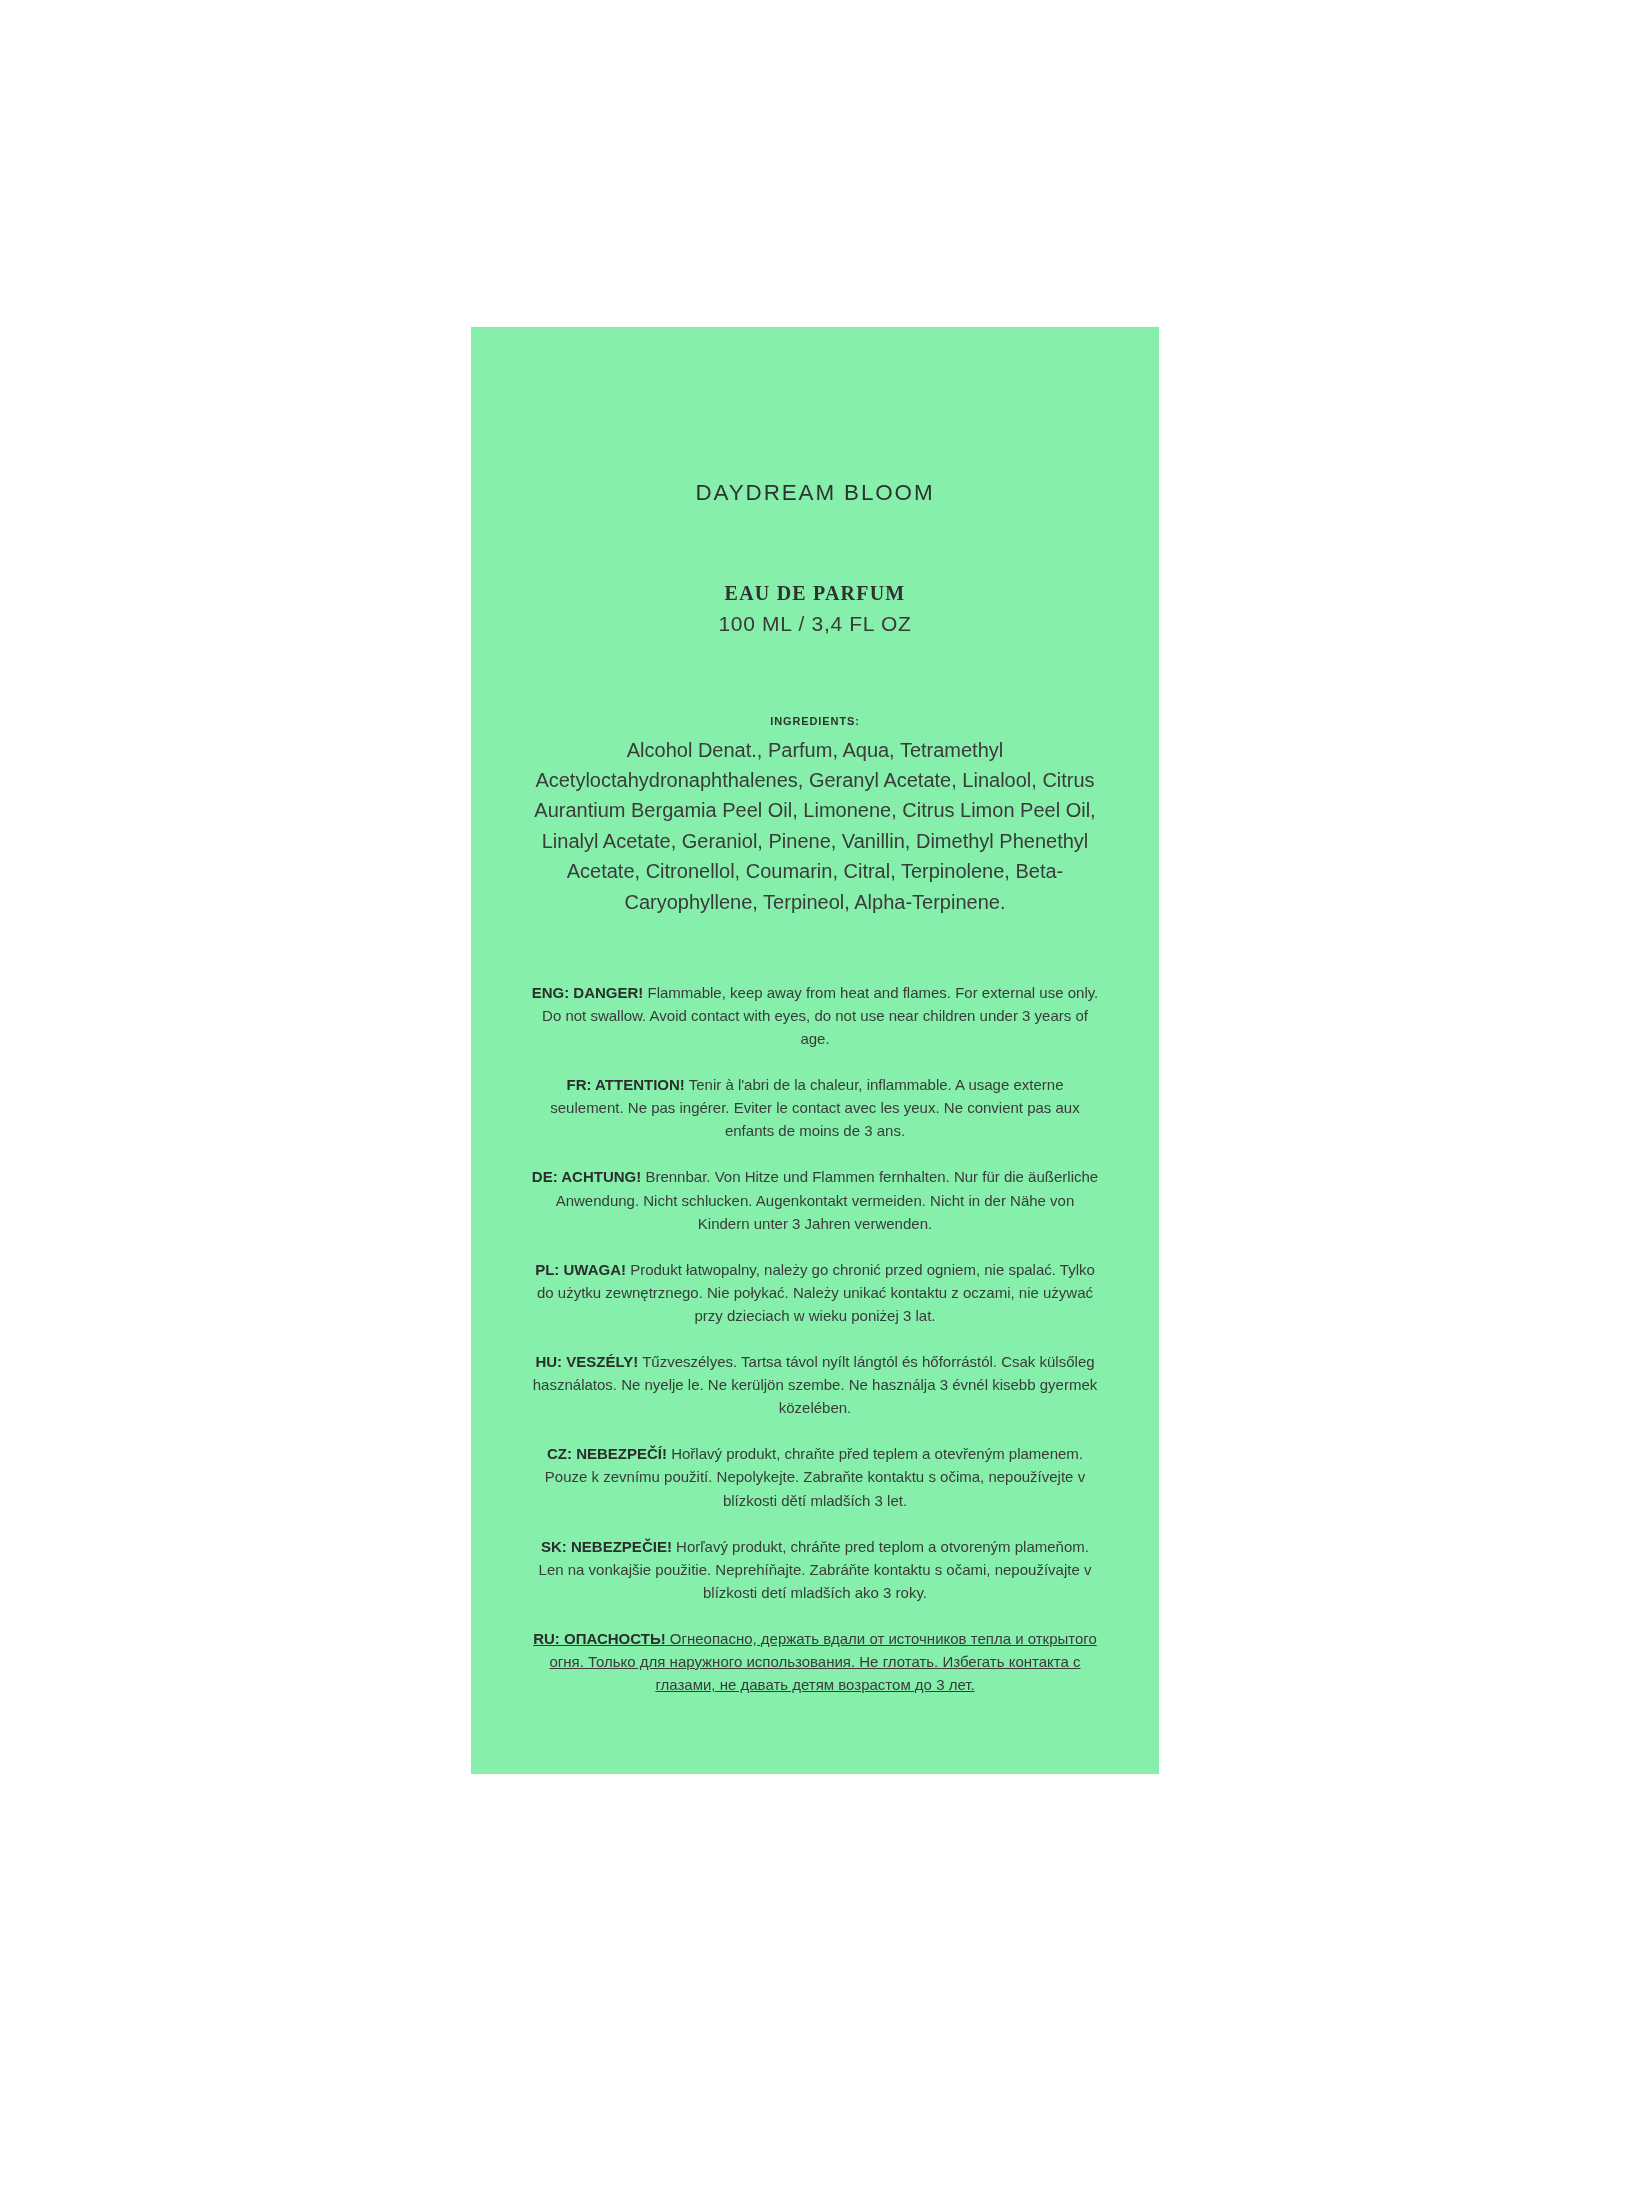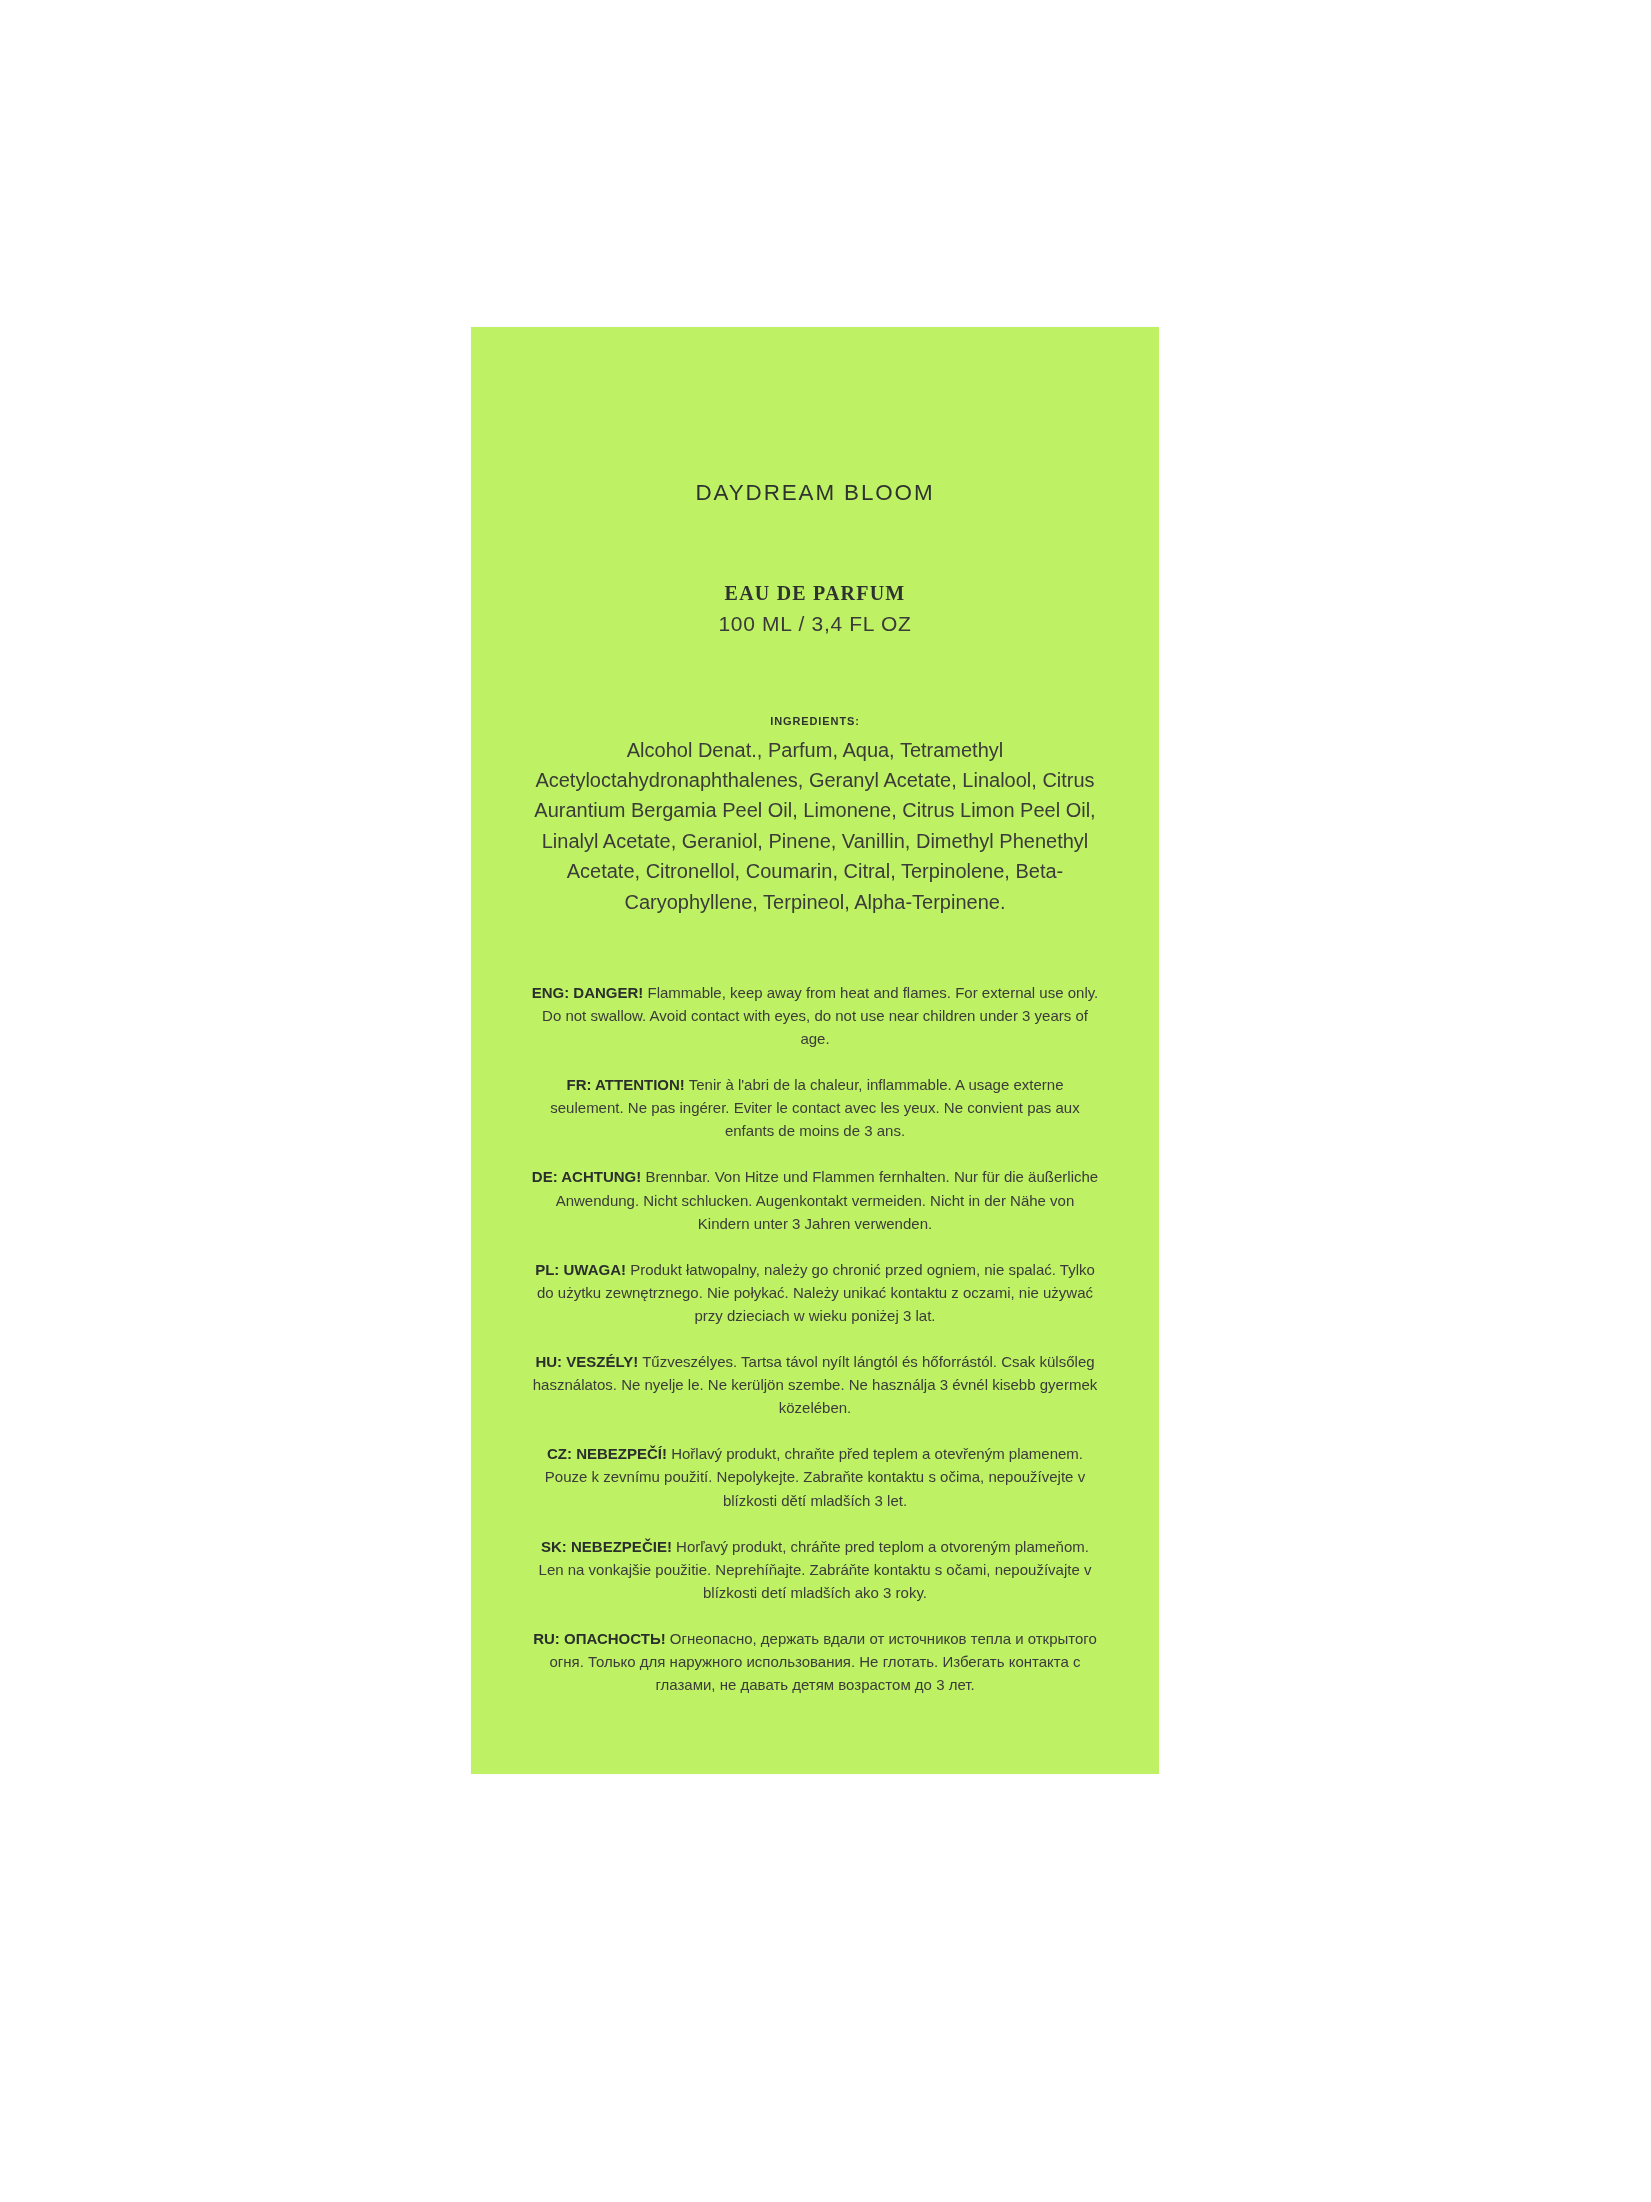--- a/index.html
+++ b/index.html
@@ -14,21 +14,21 @@
     color: #3a3a38;
     position: relative;
     overflow: hidden;
   }
   .page {
     position: absolute;
     left: 471px;
     top: 327px;
     width: 688px;
     height: 1447px;
-    background: #bef264;
+    background: #86efac;
     box-shadow: 0 0 0.9px rgba(0,0,0,0.10);
   }
   .inner {
     padding: 0 45px;
     box-sizing: border-box;
     width: 100%;
     text-align: center;
   }
   .brand-title {
     margin-top: 153px;
@@ -69,21 +69,21 @@
   .warnings {
     margin-top: 64px;
   }
   .warn-block {
     margin-bottom: 23px;
     font-size: 15px;
     line-height: 1.54;
     color: #3b3b39;
     padding: 0 12px;
   }
-  .warn-block:last-child { margin-bottom: 0; }
+  .warn-block:last-child { margin-bottom: 0; text-decoration: underline; }
   .warn-lang {
     font-weight: bold;
     color: #2b2f2c;
   }
 </style>
 </head>
 <body>
 
 <div class="page">
   <div class="inner">

